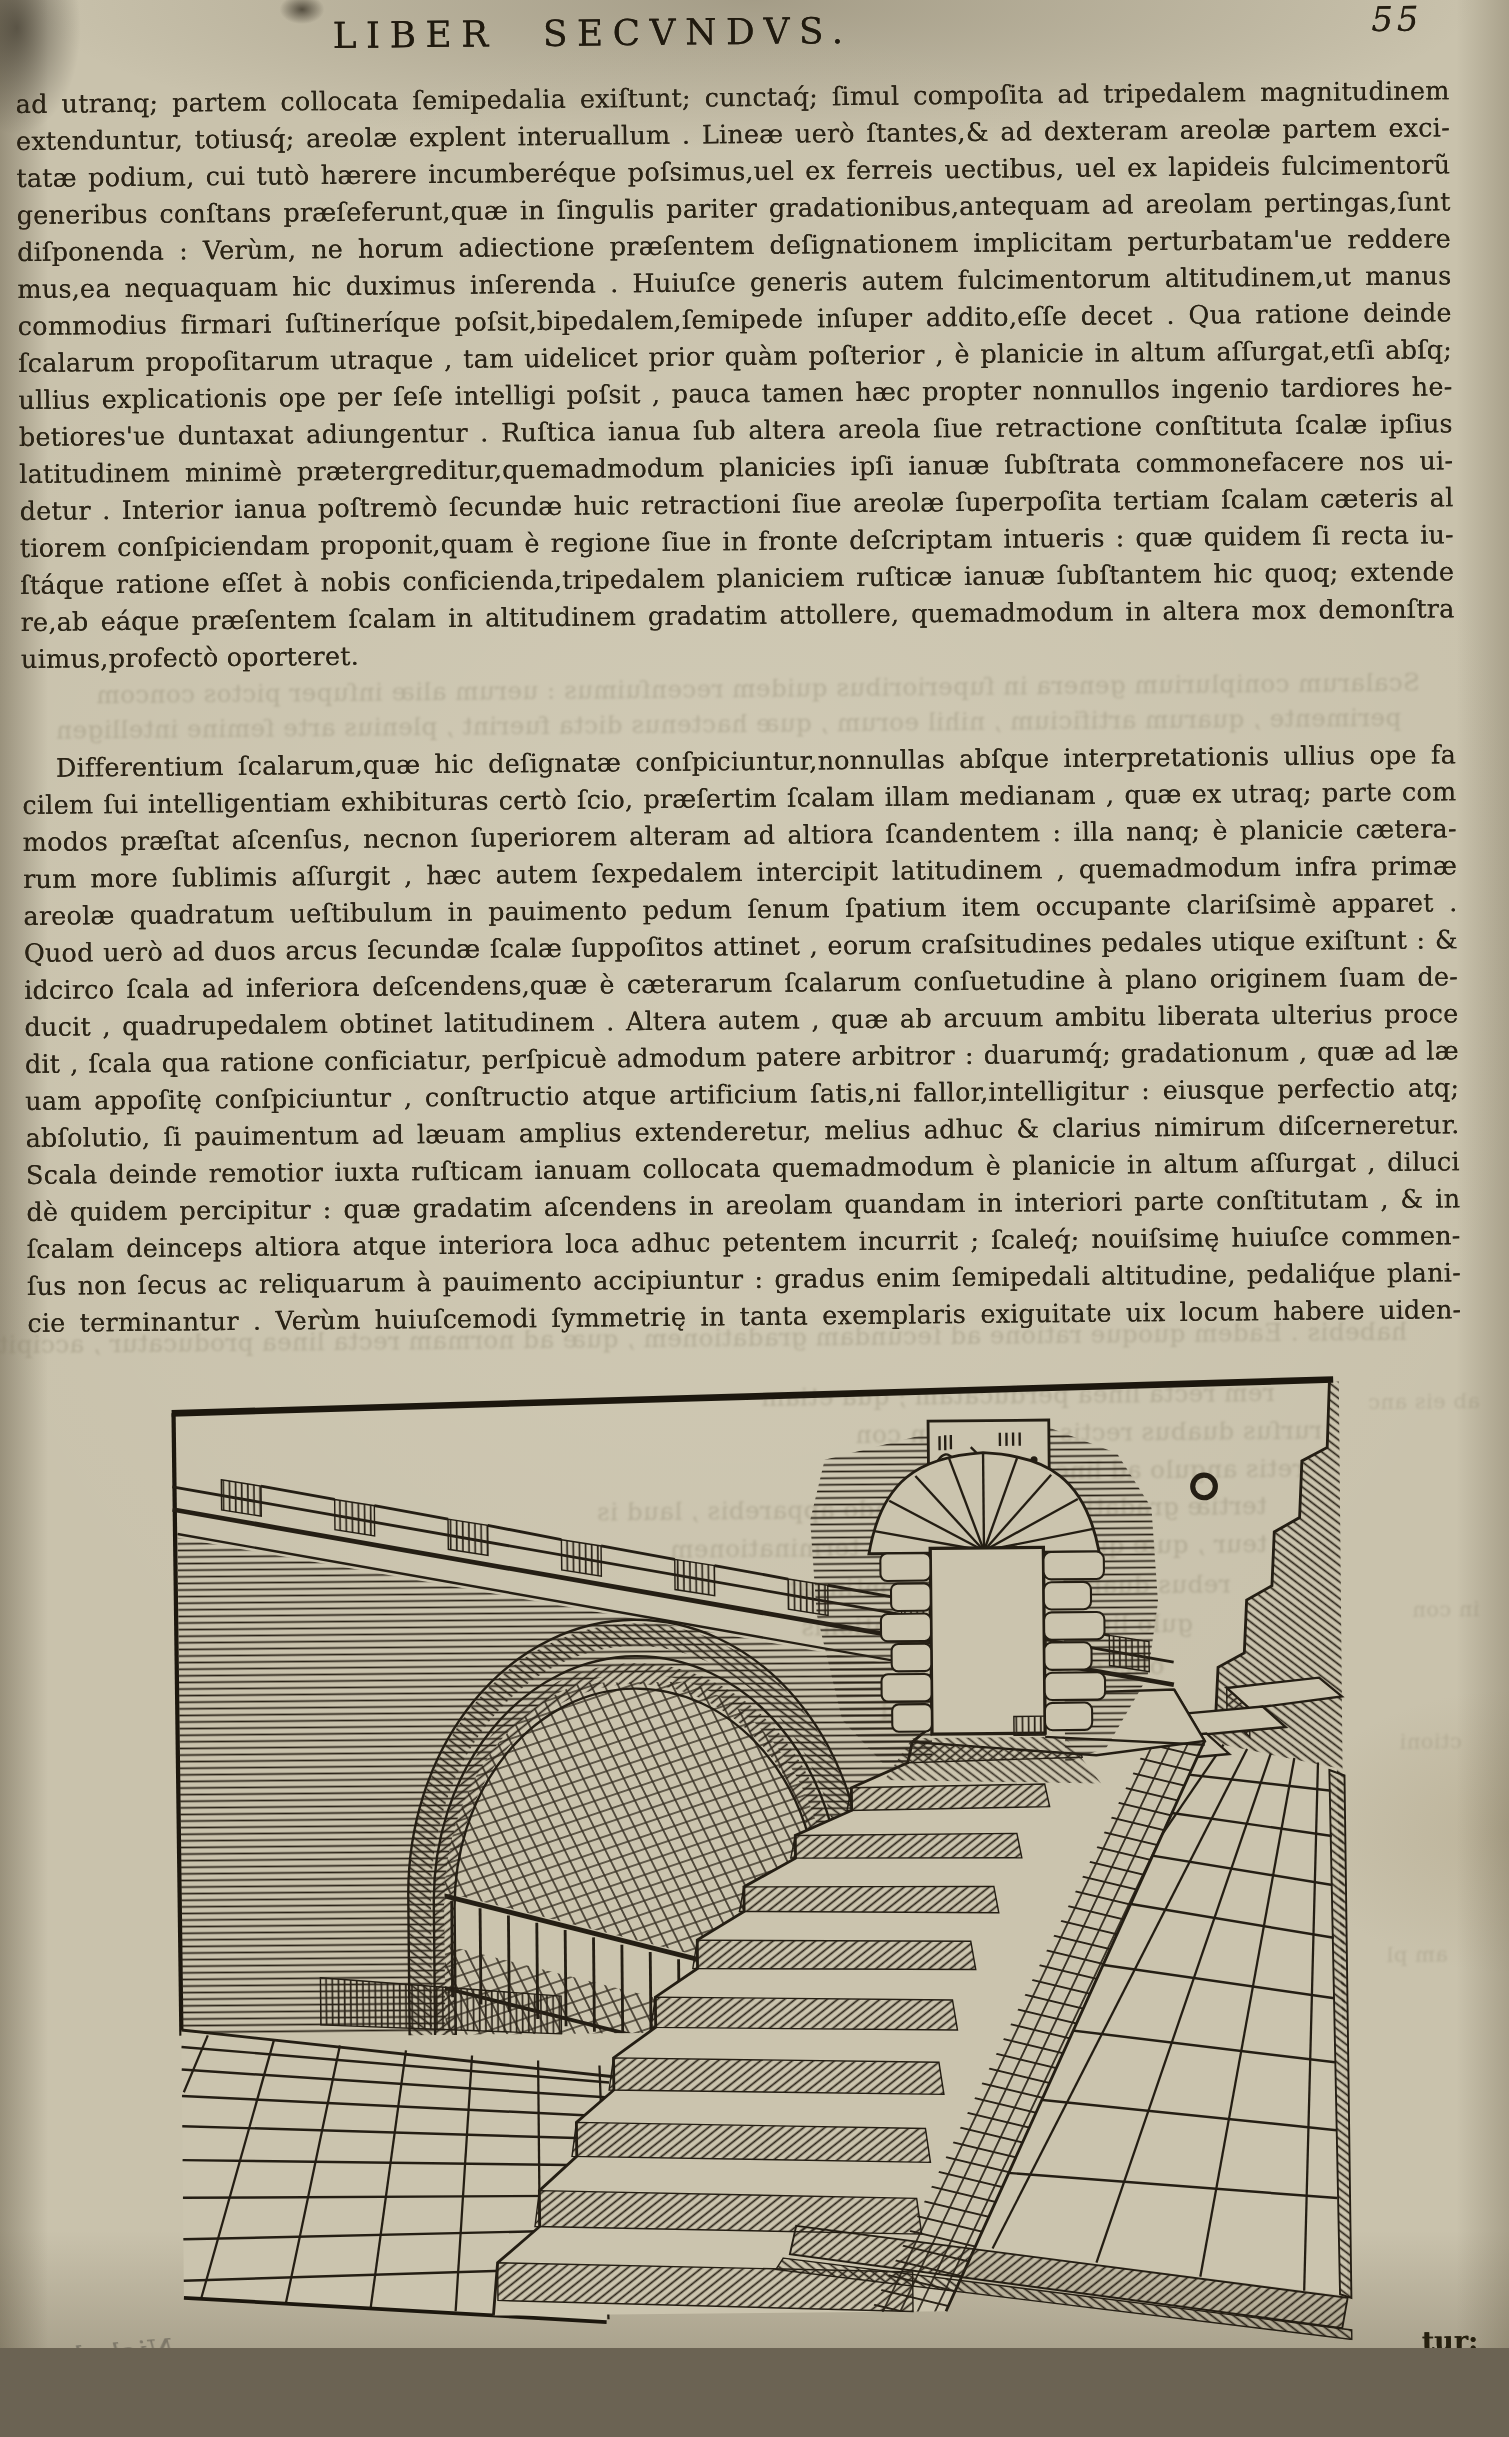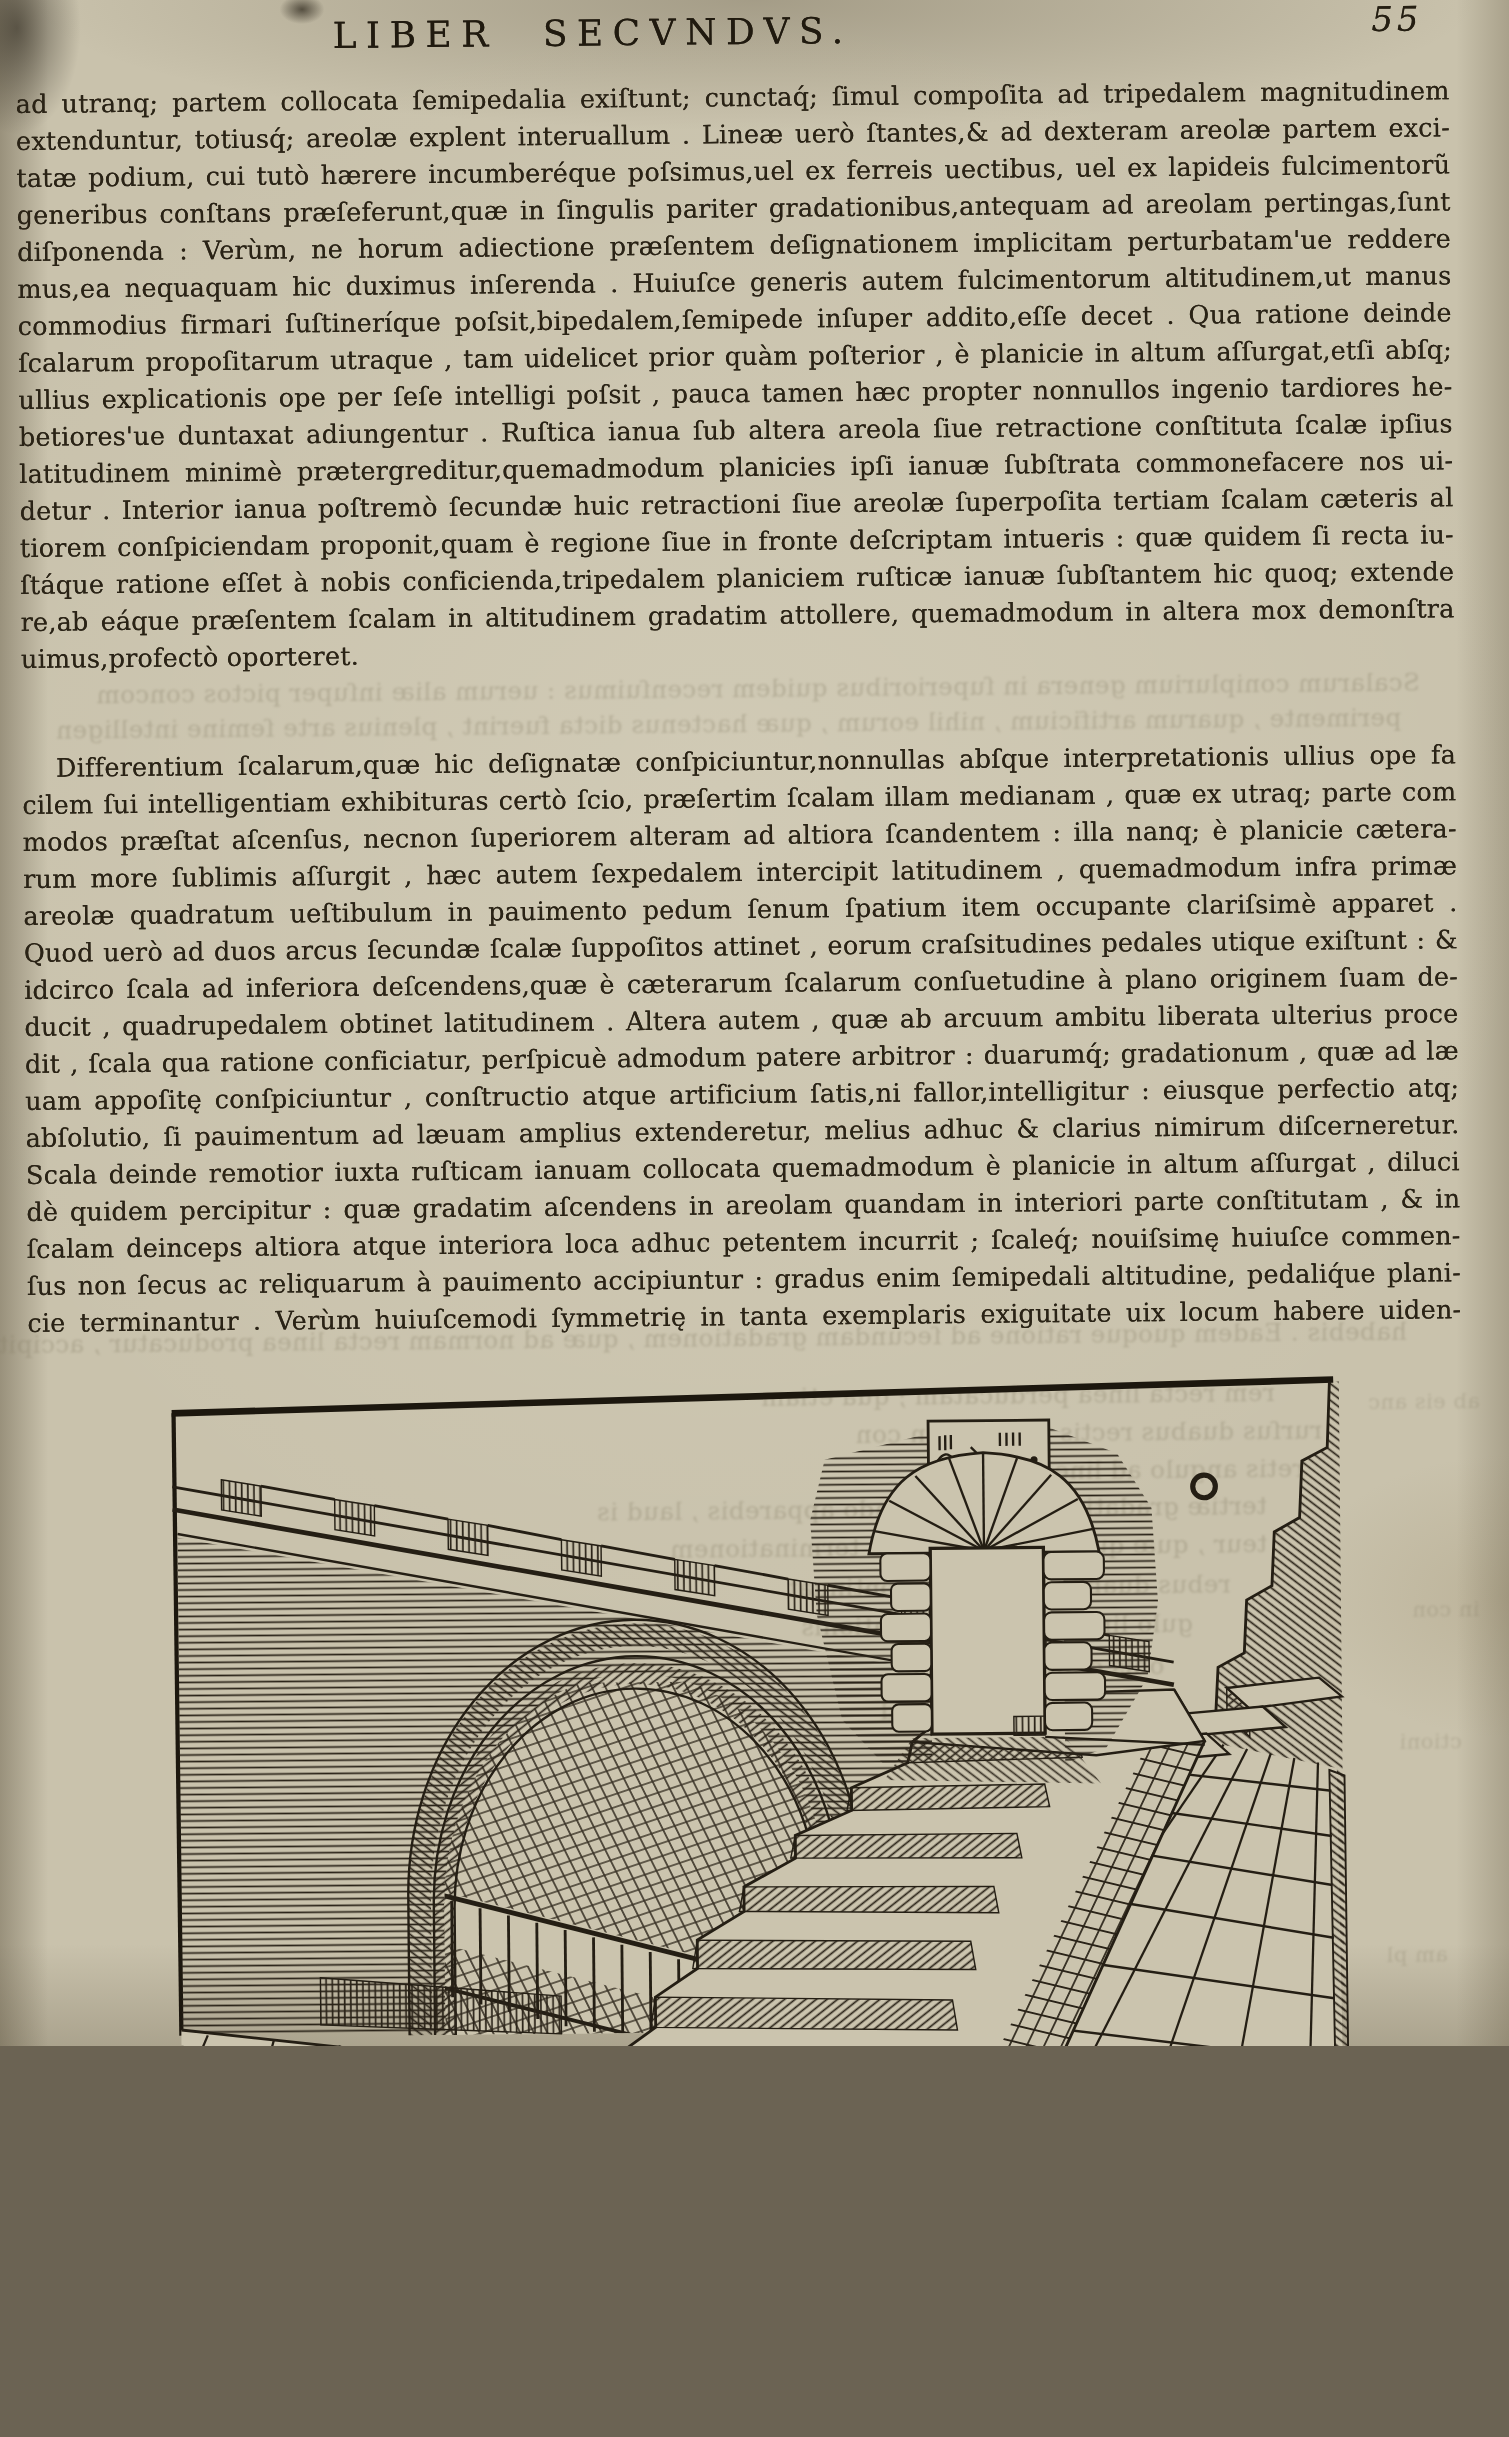--- a/index.html
+++ b/index.html
@@ -1,17 +1,17 @@
 <!DOCTYPE html>
 <html style="font-size:15px"><head>
 <meta charset="utf-8">
 <style>
   html,body{margin:0;padding:0;background:#6b6353;}
   .page{
-    position:relative; width:1509px; height:2046px; overflow:hidden;
+    position:relative; width:1509px; height:2348px; overflow:hidden;
     font-family:"DejaVu Serif", serif; color:#29221a;
     background:
       radial-gradient(85px 142px at 17px 28px, rgba(25,20,12,.55), transparent 75%),
       radial-gradient(32px 21px at 302px 9.4px, rgba(30,24,14,.65), transparent 70%),
       radial-gradient(60% 8% at 50% 0%, rgba(70,60,40,.28), transparent 80%),
       linear-gradient(90deg, rgba(75,65,45,.38), transparent 3.2%),
       linear-gradient(270deg, rgba(95,85,62,.30), transparent 3.5%),
       linear-gradient(0deg, rgba(80,70,50,.25), transparent 5%),
       radial-gradient(208px 113px at 45% 93%, rgba(186,140,108,.18), transparent 75%),
       radial-gradient(283px 189px at 100% 78%, rgba(150,135,100,.25), transparent 75%),
@@ -30,21 +30,21 @@
   .textblock{position:absolute; width:1434px; left:26.4px;}
   .tb1{top:79px;} .tb2{top:743px;}
   .ln{
     height:37px; line-height:37px; font-size:25.5px; letter-spacing:0.2px;
     text-align:justify; text-align-last:justify; color:#2a2316;
     text-shadow:0 0 0.5px rgba(36,29,16,.85); white-space:normal;
   }
   .ln.short{text-align-last:left;}
   .ln.ind{padding-left:34px;}
   .catchword{position:absolute; left:1411px; top:2332px; font-size:27px; font-weight:700;
-    color:#26200f; text-shadow:0 0 0.5px rgba(32,26,15,.8);font-family:Liberation Mono, monospace;}
+    color:#26200f; text-shadow:0 0 0.5px rgba(32,26,15,.8);}
   .gline{position:absolute; transform:scaleX(-1); filter:blur(1.3px); opacity:.34;
     color:#847c64; font-size:24.5px; white-space:nowrap; letter-spacing:0.5px;}
   .gline.small{font-size:21px; opacity:.28;}
   .pencil{position:absolute; left:49px; top:2330px; font-size:30px; font-style:italic;
     color:rgba(85,82,72,.55); transform:scaleX(-1) rotate(4deg); filter:blur(0.6px);}
   .figure{position:absolute; left:162px; top:1370px; width:1184px; height:976px;}
   svg{display:block;}
 </style>
 </head>
 <body>

